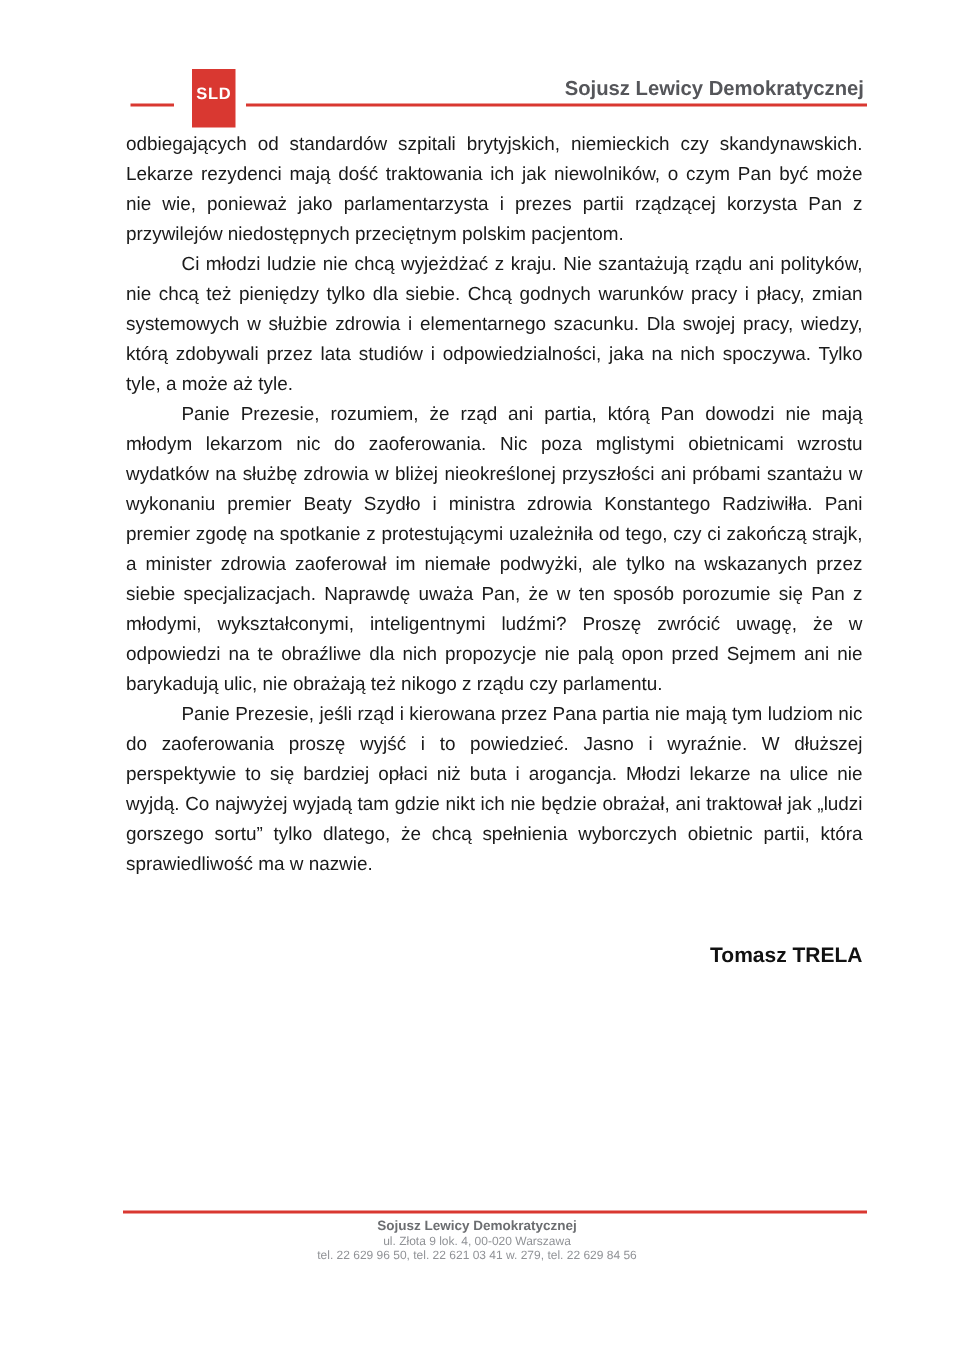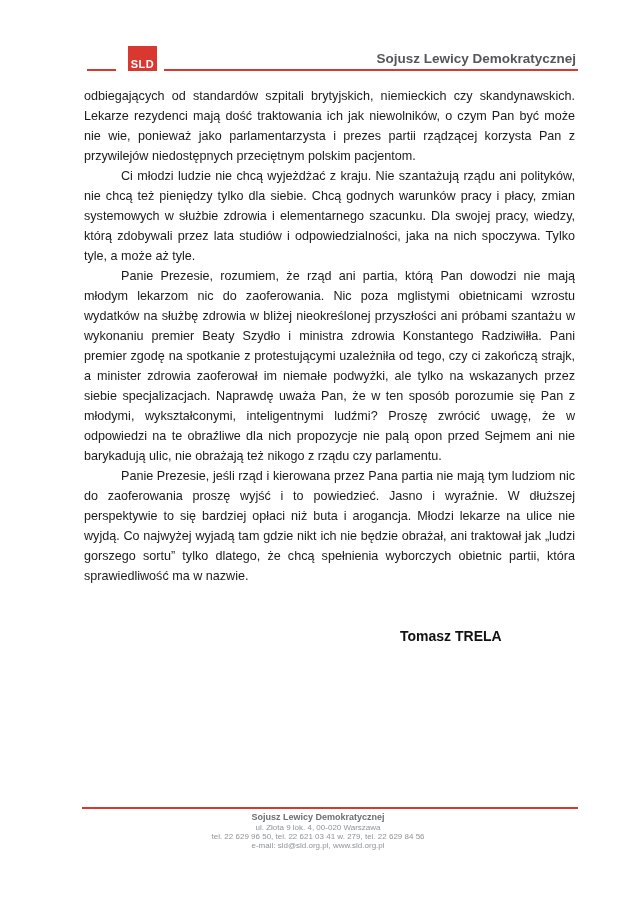--- a/index.html
+++ b/index.html
@@ -9,25 +9,25 @@
     background: #ffffff;
     font-family: "Liberation Sans", sans-serif;
     position: relative;
     overflow: hidden;
   }
   .page { position: absolute; inset: 0; background: #ffffff; }
 
   
   .logo-square {
     position: absolute; left: 128px; top: 46px;
-    width: 29px; height: 25px;
+    width: 29px; height: 39px;
     background: var(--accent);
     color: #ffffff; font-weight: bold; font-size: 11px; letter-spacing: .5px;
     display: flex; align-items: flex-end; justify-content: center;
-    padding-bottom: 1px; box-sizing: border-box;
+    padding-bottom: 16px; box-sizing: border-box;
   }
   .dash-left {
     position: absolute; left: 87px; top: 69px;
     width: 29px; height: 2px; background: var(--accent);
   }
   .rule-long {
     position: absolute; left: 164px; top: 69px;
     width: 414px; height: 2px; background: var(--accent);
   }
   .org-name {
@@ -40,21 +40,21 @@
     position: absolute; left: 84px; top: 86px; width: 491px;
     font-size: 12.6px; line-height: 20px; color: #1a1a1a;
     text-align: justify;
   }
   .letter p { margin: 0; text-indent: 37px; }
   .letter p.continued { text-indent: 0; }
 
   .signature {
     margin-top: 40px; padding-left: 316px;
     font-weight: bold; font-size: 14px; color: #111111;
-    text-align: left; text-indent: 0;
+    text-align: right; text-indent: 0;
   }
 
   
   .footer-rule {
     position: absolute; left: 82px; top: 807px;
     width: 496px; height: 2px; background: var(--accent);
   }
   .footer {
     position: absolute; left: 0; top: 812px; width: 636px;
     text-align: center; color: #909296;
@@ -83,16 +83,15 @@
     <p>Panie Prezesie, rozumiem, że rząd ani partia, którą Pan dowodzi nie mają młodym lekarzom nic do zaoferowania. Nic poza mglistymi obietnicami wzrostu wydatków na służbę zdrowia w bliżej nieokreślonej przyszłości ani próbami szantażu w wykonaniu premier Beaty Szydło i ministra zdrowia Konstantego Radziwiłła. Pani premier zgodę na spotkanie z protestującymi uzależniła od tego, czy ci zakończą strajk, a minister zdrowia zaoferował im niemałe podwyżki, ale tylko na wskazanych przez siebie specjalizacjach. Naprawdę uważa Pan, że w ten sposób porozumie się Pan z młodymi, wykształconymi, inteligentnymi ludźmi? Proszę zwrócić uwagę, że w odpowiedzi na te obraźliwe dla nich propozycje nie palą opon przed Sejmem ani nie barykadują ulic, nie obrażają też nikogo z rządu czy parlamentu.</p>
     <p>Panie Prezesie, jeśli rząd i kierowana przez Pana partia nie mają tym ludziom nic do zaoferowania proszę wyjść i to powiedzieć. Jasno i wyraźnie. W dłuższej perspektywie to się bardziej opłaci niż buta i arogancja. Młodzi lekarze na ulice nie wyjdą. Co najwyżej wyjadą tam gdzie nikt ich nie będzie obrażał, ani traktował jak „ludzi gorszego sortu” tylko dlatego, że chcą spełnienia wyborczych obietnic partii, która sprawiedliwość ma w nazwie.</p>
     <div class="signature">Tomasz TRELA</div>
   </div>
 
   <div class="footer-rule"></div>
   <div class="footer">
     <div class="org">Sojusz Lewicy Demokratycznej</div>
     <div>ul. Złota 9 lok. 4, 00-020 Warszawa</div>
     <div>tel.  22 629 96 50, tel.  22 621 03 41 w. 279, tel.  22 629 84 56</div>
-    <div>e-mail: sld@sld.org.pl, www.sld.org.pl</div>
   </div>
 
 </div>
 
 </body></html>

